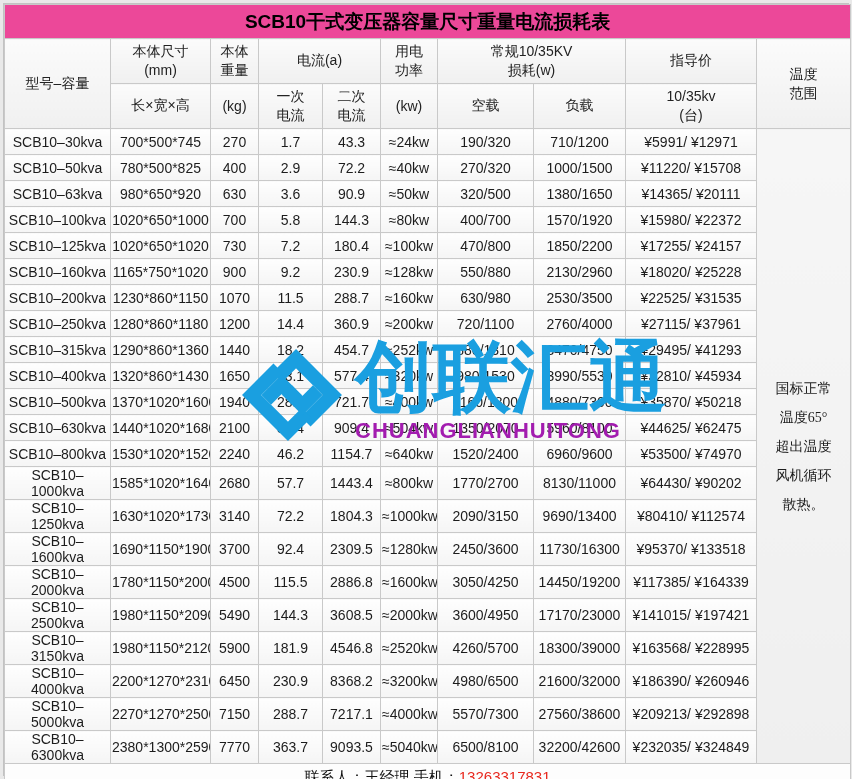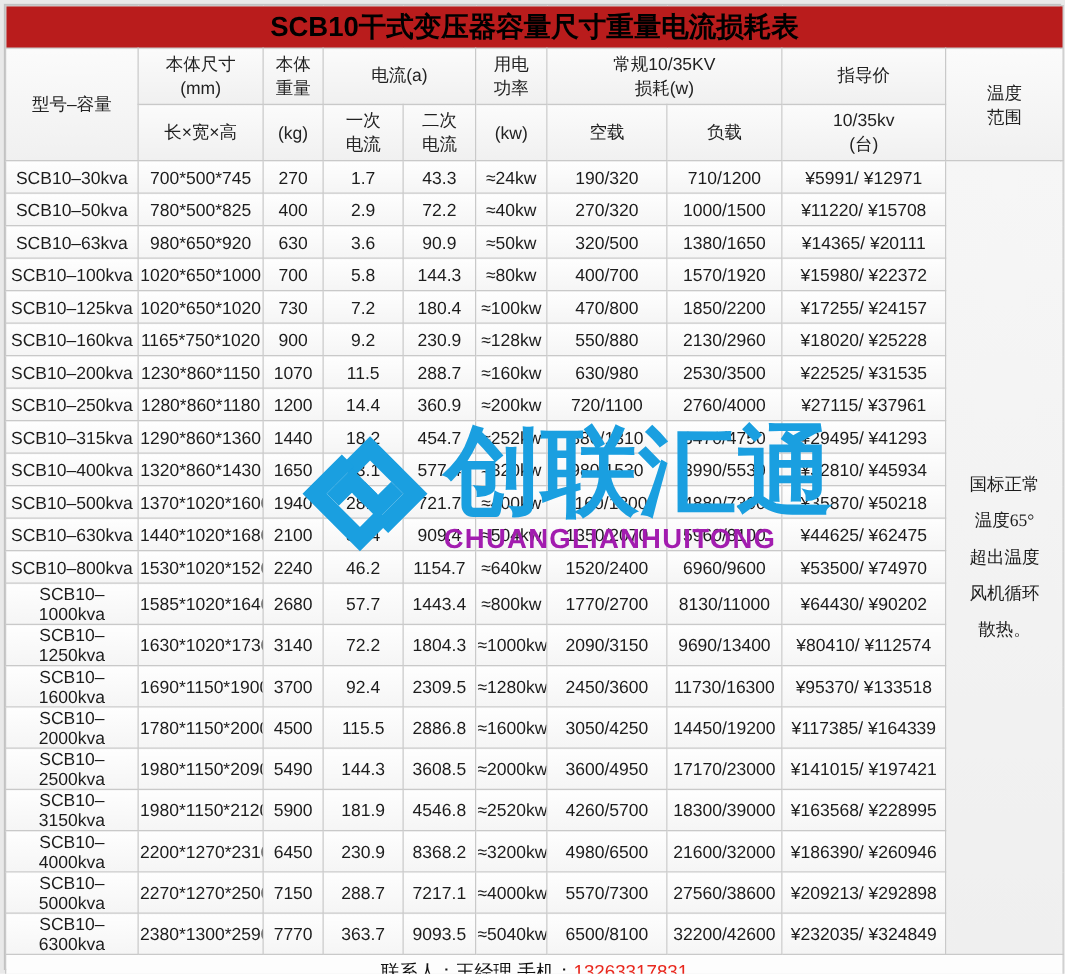--- a/index.html
+++ b/index.html
@@ -18,21 +18,21 @@
     width:100%;height:100%;
   }
   table.spec th,table.spec td{
     border:1px solid #c9c9c9;
     text-align:center;vertical-align:middle;
     padding:0 1px;overflow:hidden;
     font-size:14px;color:#1c1c1c;font-weight:normal;
   }
   tr.title-row th{
     height:33px;border-bottom:1px solid #c9c9c9;
-    font-size:22px;font-weight:bold;color:#000;background:#b91c1c;
+    font-size:19px;font-weight:bold;color:#000;background:#ec4899;
   }
   thead tr.h1 th,thead tr.h2 th{
     height:44px;
     background:linear-gradient(180deg,#fbfbfb 0%,#f0f0f0 100%);
     color:#222;
   }
   tbody td{
     height:25px;
     background:linear-gradient(180deg,#fefefe 0%,#f5f5f5 100%);
   }

